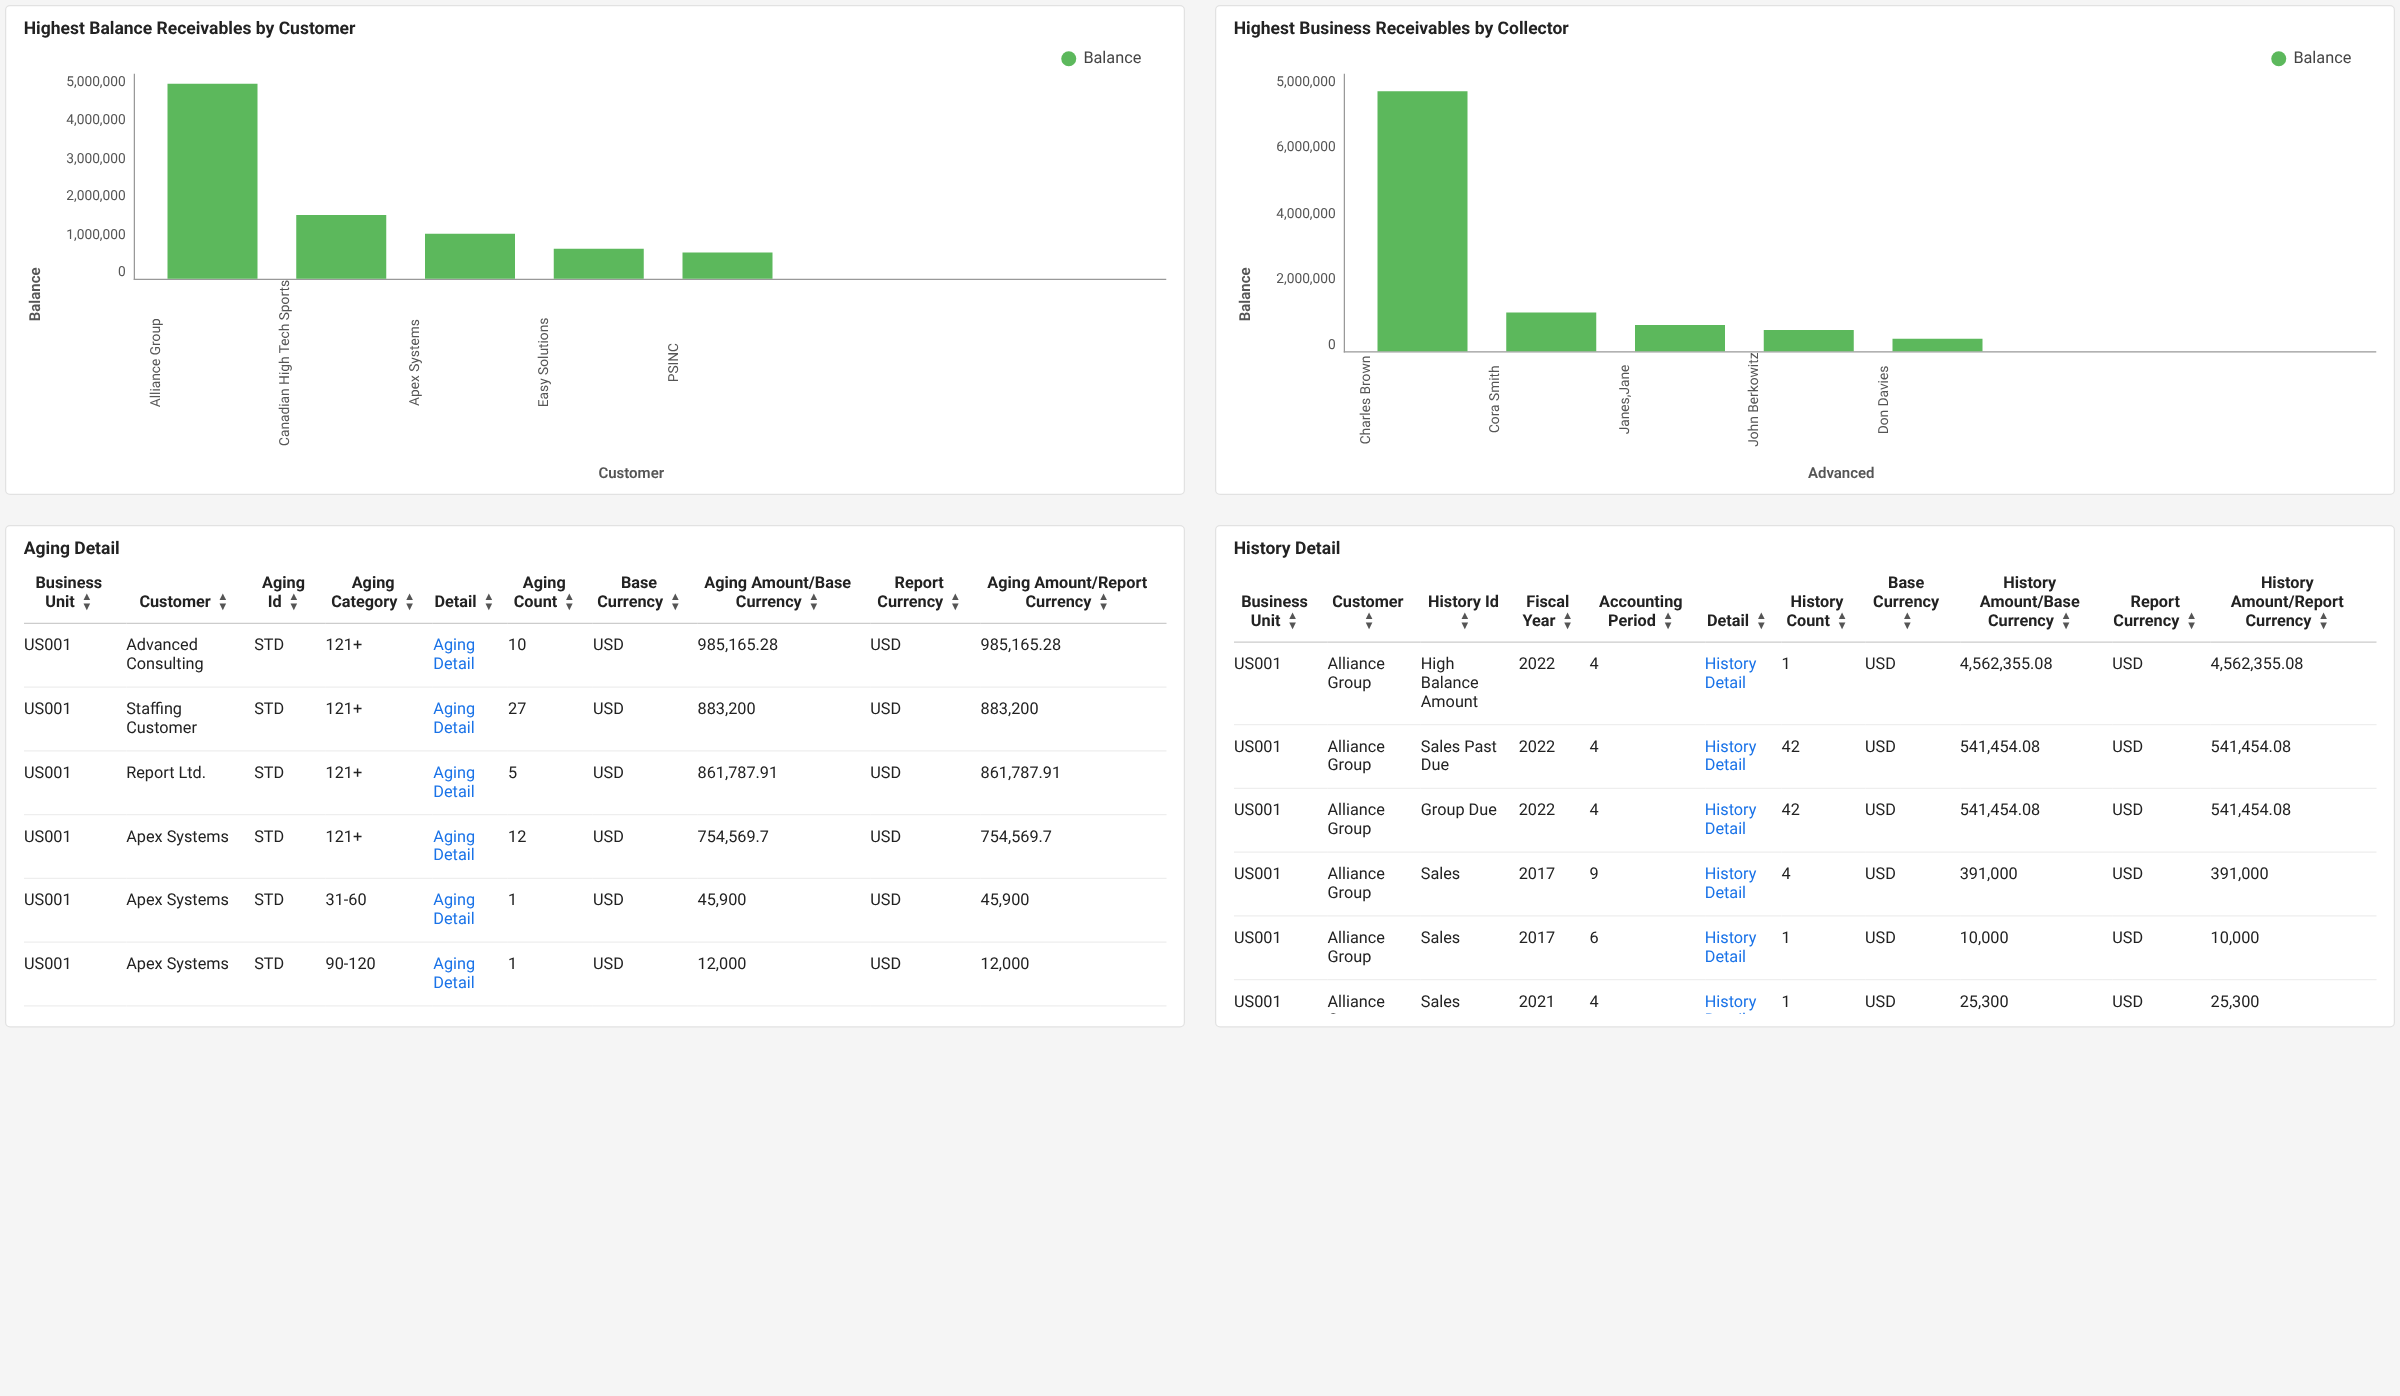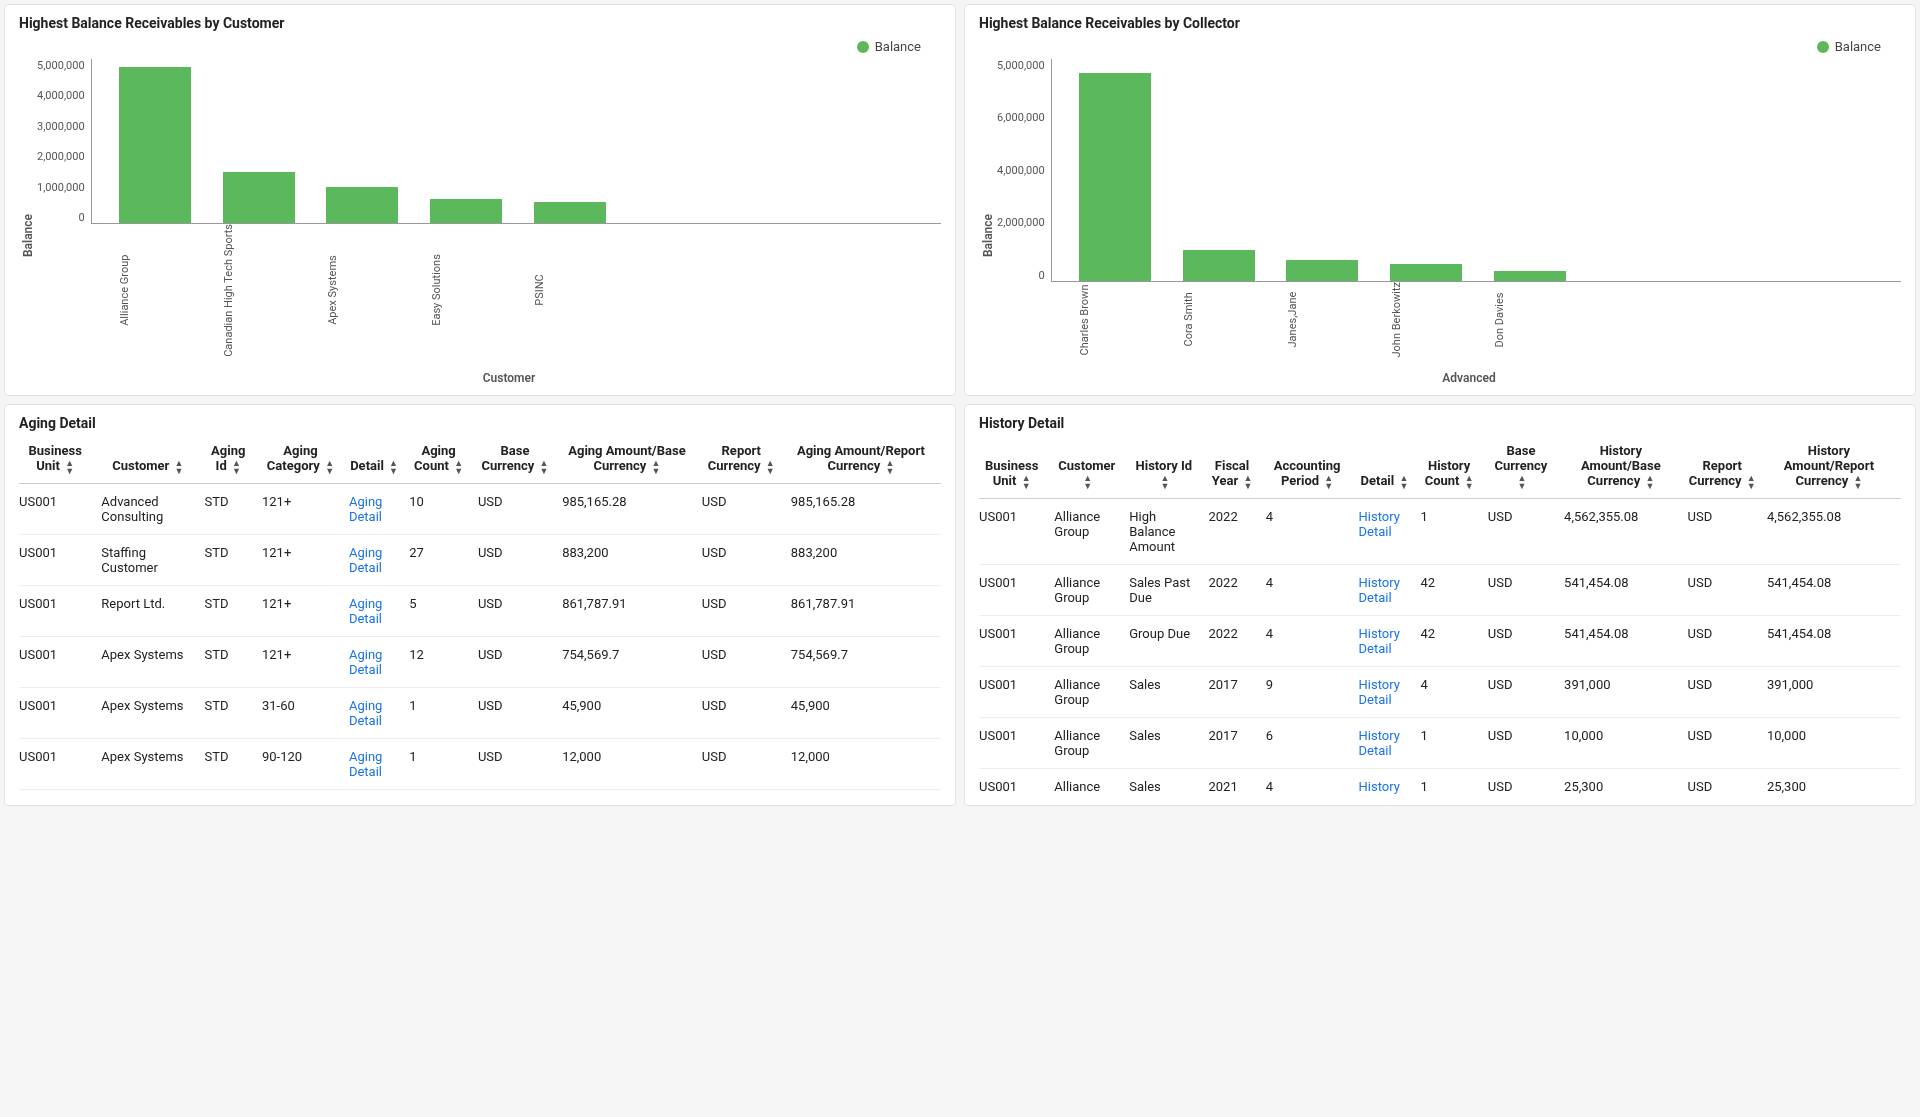--- a/index.html
+++ b/index.html
@@ -7,21 +7,21 @@
     font-family: -apple-system, BlinkMacSystemFont, "Segoe UI", Roboto, Arial, sans-serif;
     background: #f5f5f5;
     color: #222;
     font-size: 13px;
     padding: 4px;
   }
   .grid {
     display: grid;
     grid-template-columns: 1fr 1fr;
     grid-template-rows: auto auto;
-    gap: 8px;
+    gap: 24px;
   }
   .panel {
     background: #fff;
     border: 1px solid #e2e2e2;
     border-radius: 4px;
     padding: 10px 14px;
     position: relative;
   }
   .panel-title {
     font-weight: 700;
@@ -70,20 +70,21 @@
     padding-top: 24px;
   }
   .y-ticks {
     display: flex;
     flex-direction: column;
     justify-content: space-between;
     text-align: right;
     font-size: 11px;
     color: #555;
     padding-right: 6px;
+    margin-left: 16px;
   }
   .bars-area {
     flex: 1;
     border-left: 1px solid #999;
     border-bottom: 1px solid #999;
     display: flex;
     align-items: flex-end;
     gap: 4%;
     padding: 0 3% 0 3%;
     position: relative;
@@ -195,21 +196,21 @@
             <div class="x-tick">Apex Systems</div>
             <div class="x-tick">Easy Solutions</div>
             <div class="x-tick">PSINC</div>
           </div>
         <div class="x-axis-label">Customer</div>
       </div>
     </div>
   </div>
 
   <div class="panel">
-    <div class="panel-title">Highest Balance Receivables by Collector</div>
+    <div class="panel-title">Highest Business Receivables by Collector</div>
     <div class="chart-wrap">
       <div class="y-axis-label">Balance</div>
       <div class="chart-body">
         <div class="legend">
           <span class="legend-swatch"></span>
           <span>Balance</span>
         </div>
         <div class="plot">
           <div class="y-ticks" id="yticks-1">
               <div>5,000,000</div>

